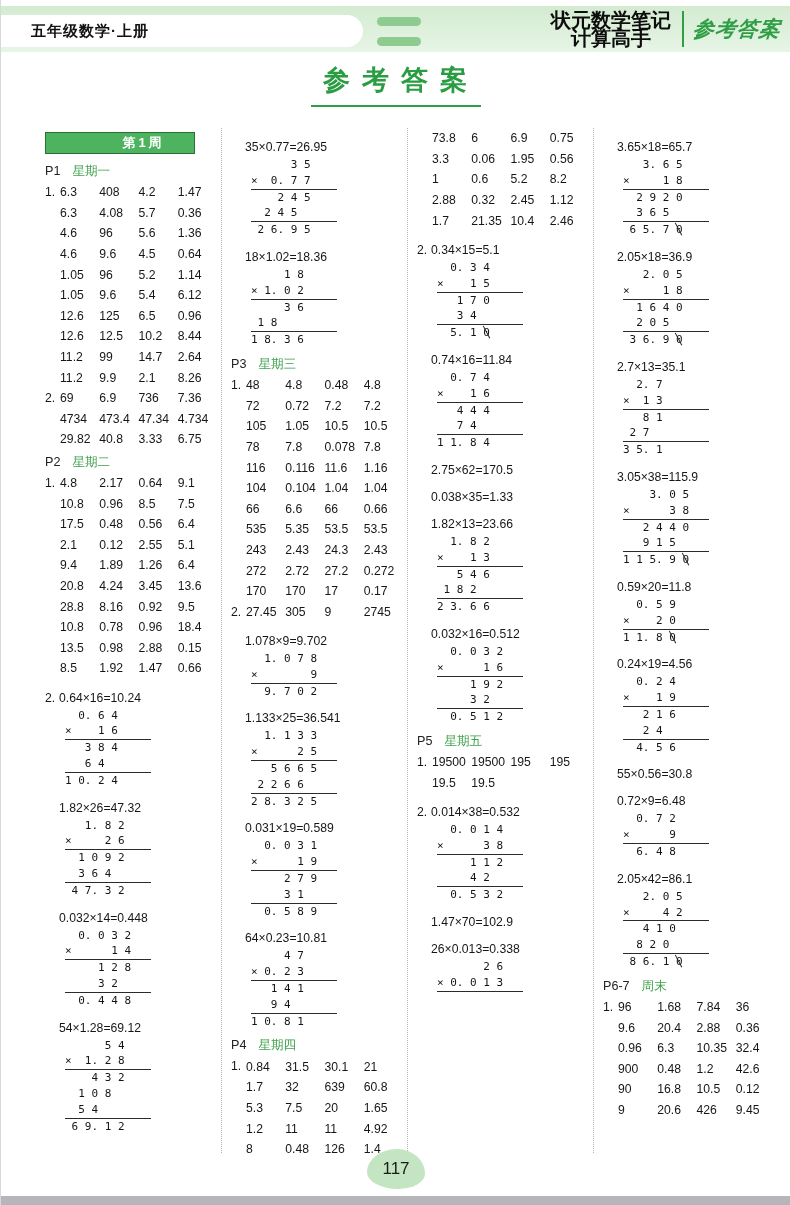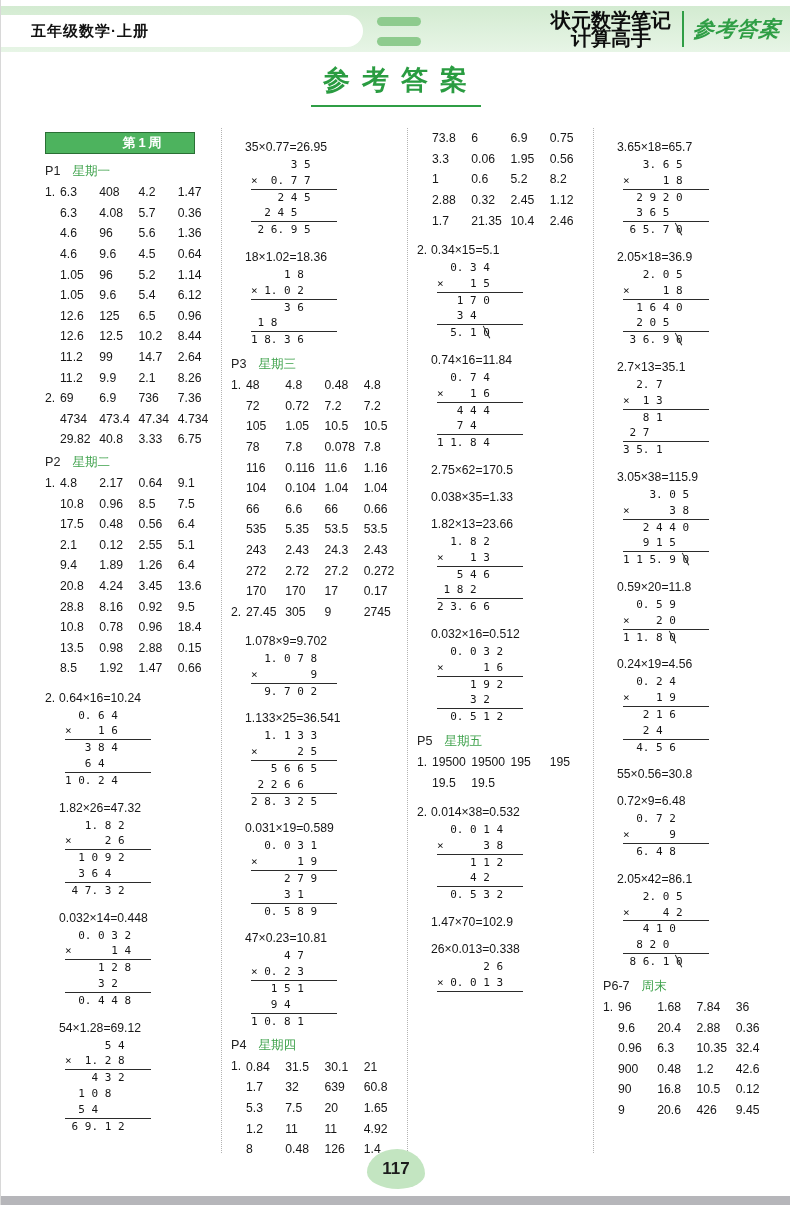--- a/index.html
+++ b/index.html
@@ -48,21 +48,21 @@
   .vml{white-space:pre;}
   .vml.rule{border-bottom:1.3px solid #2b2b2b;}
   .sz{position:relative;}
   .sz::after{content:"";position:absolute;left:2.5px;top:-1px;width:1.3px;height:14px;
              background:#222;transform:rotate(-28deg);}
   
   .pageno{position:absolute;left:50%;bottom:16px;transform:translateX(-50%);
           width:58px;height:40px;background:#c3e5c1;
           border-radius:52% 48% 46% 54%/58% 62% 38% 42%;
           display:flex;align-items:center;justify-content:center;
-          font-weight:bold;font-size:17px;color:#1c1c1c;}
+          font-weight:normal;font-size:17px;color:#1c1c1c;}
   .botbar{position:absolute;left:0;right:0;bottom:0;height:9px;background:#b6b6ba;}
 </style>
 </head>
 <body>
 
 <div class="page">
 
   <div class="band">
     <div class="tab">
       <span class="tab-text">五年级数学·上册</span>
@@ -376,25 +376,25 @@
           <div class="vml">2 8. 3 2 5</div>
         </div>
         <div class="eq"><span class="eqt">0.031×19=0.589</span></div>
         <div class="vm">
           <div class="vml">  0. 0 3 1</div>
           <div class="vml rule">×      1 9</div>
           <div class="vml">     2 7 9</div>
           <div class="vml rule">     3 1</div>
           <div class="vml">  0. 5 8 9</div>
         </div>
-        <div class="eq"><span class="eqt">47×0.23=10.81</span></div>
+        <div class="eq"><span class="eqt">64×0.23=10.81</span></div>
         <div class="vm">
           <div class="vml">     4 7</div>
           <div class="vml rule">× 0. 2 3</div>
-          <div class="vml">   1 5 1</div>
+          <div class="vml">   1 4 1</div>
           <div class="vml rule">   9 4</div>
           <div class="vml">1 0. 8 1</div>
         </div>
         <div class="sec-head"><span class="ph">P4</span><span class="dh">星期四</span></div>
         <div class="grid">
           <div class="grow">
             <span class="pref">1.</span>
             <span class="cell">0.84</span>
             <span class="cell">31.5</span>
             <span class="cell">30.1</span>

